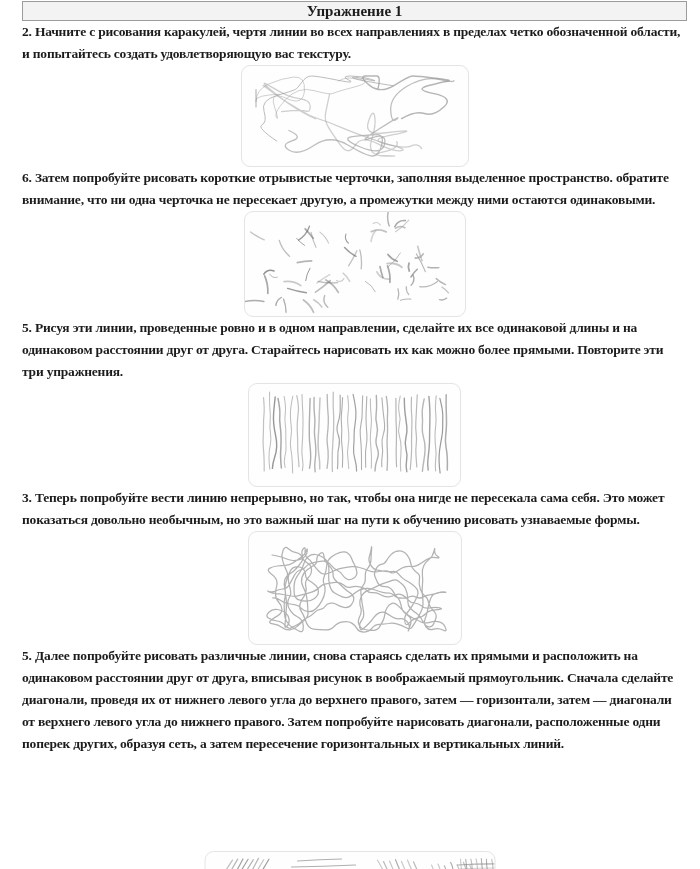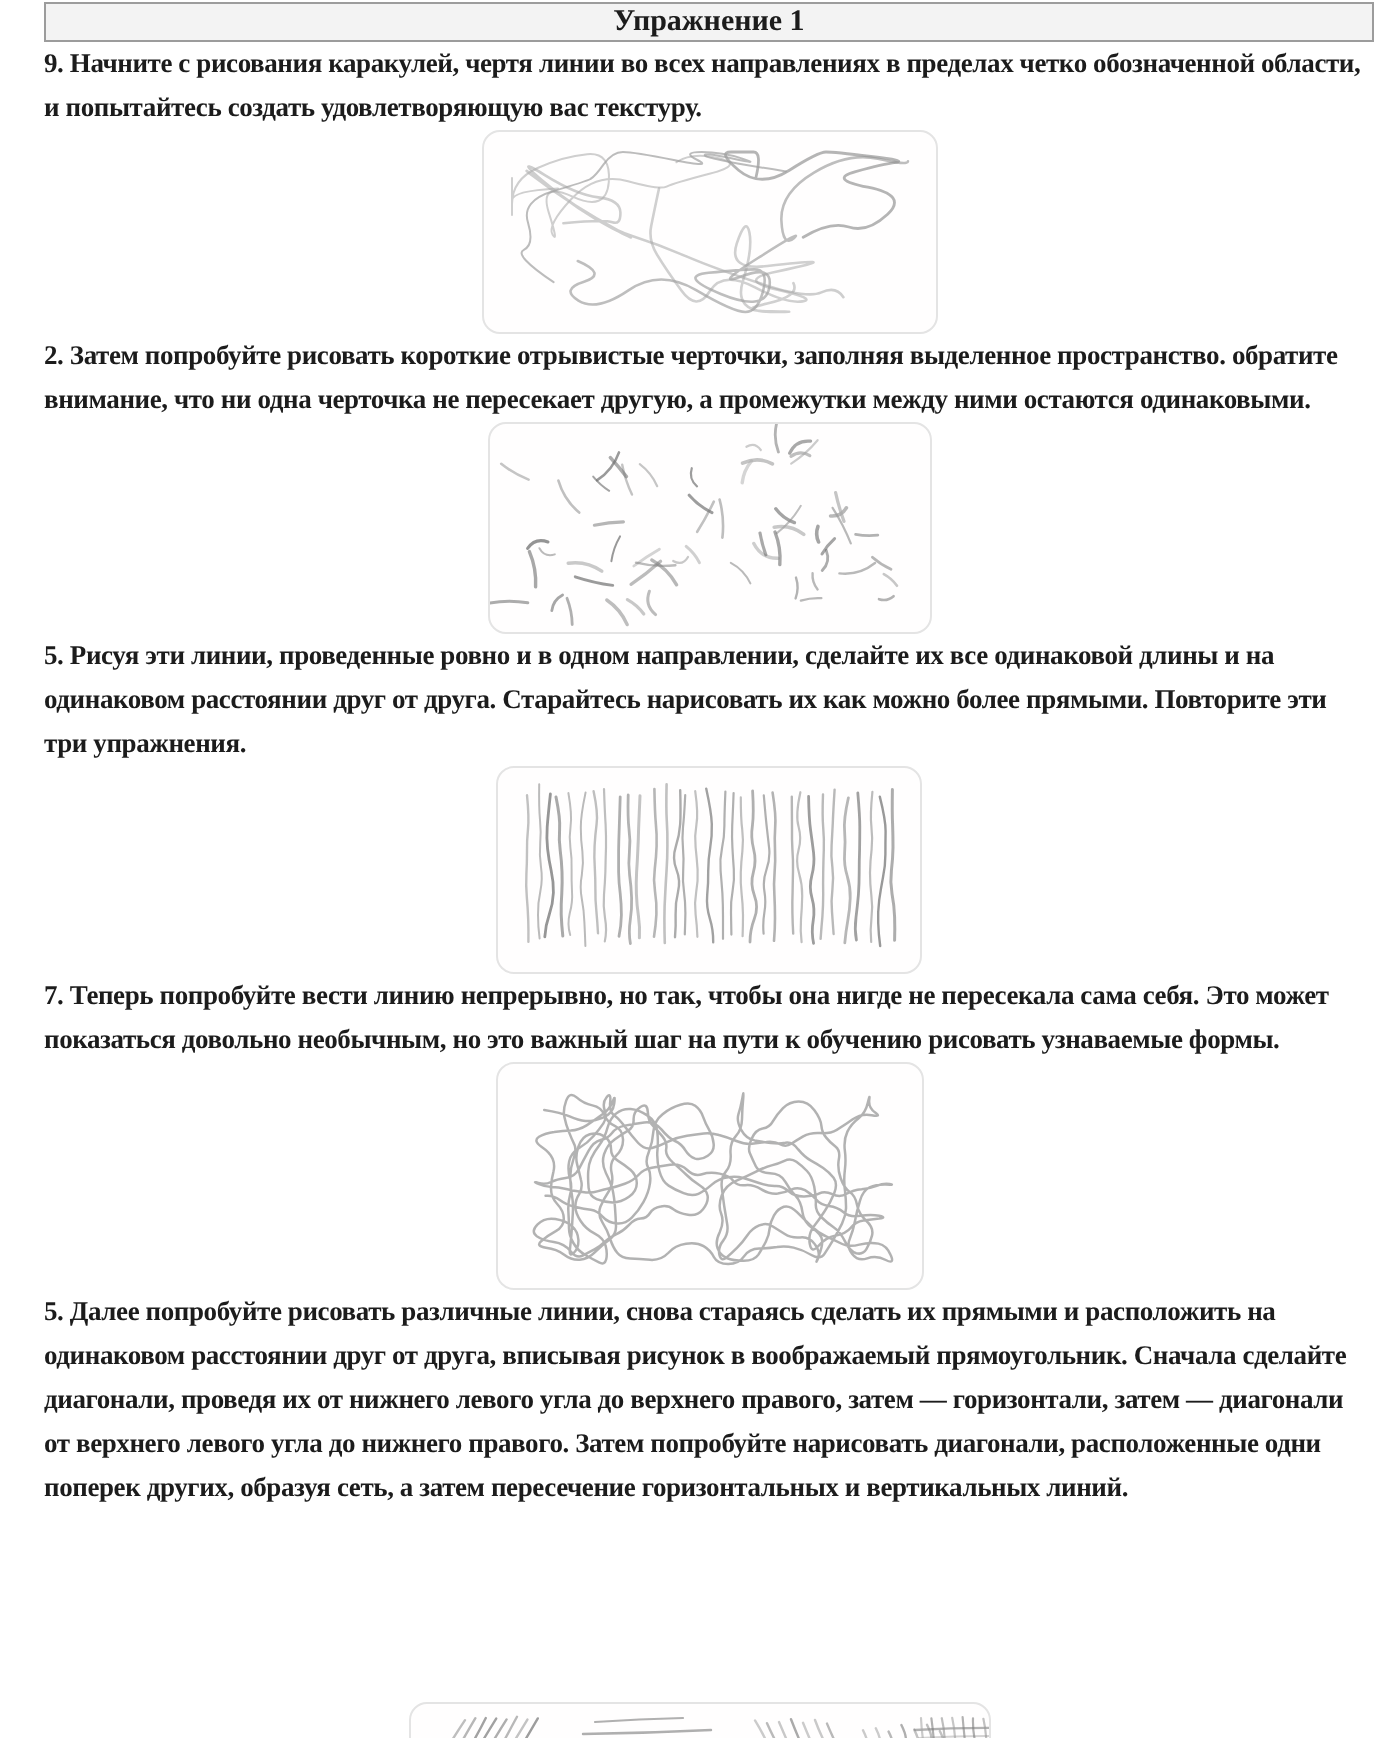--- a/index.html
+++ b/index.html
@@ -59,34 +59,34 @@
     margin:0;
   }
 </style>
 </head>
 <body>
 
 <div class="page">
 
   <div class="exercise-header">Упражнение 1</div>
 
-  <p class="instr p1">9. Начните с рисования каракулей, чертя линии во всех направлениях в пределах четко обозначенной области, и попытайтесь создать удовлетворяющую вас текстуру.</p>
+  <p class="instr p1">2. Начните с рисования каракулей, чертя линии во всех направлениях в пределах четко обозначенной области, и попытайтесь создать удовлетворяющую вас текстуру.</p>
 
   <figure class="sketch-box fig1">
     <svg width="226" height="100" viewBox="0 0 226 100">
         <path d="M159.6 52.6Q173.2 44.5 182.4 47.5Q191.6 50.6 201.8 41.1Q212 31.6 191.9 27.6Q171.9 23.6 185.8 19.8Q199.8 16 205.9 15.2Q212 14.3 193.5 12.2Q174.9 10 171 10Q167.1 10 152.7 19.1Q138.2 28.2 127.3 19.1Q116.5 10 123.5 10Q130.5 10 134.8 10Q139 10 136 22.6" fill="none" stroke="rgb(149,149,149)" stroke-width="1.4" opacity="0.7" stroke-linecap="round"></path>
         <path d="M37 28.2Q14 29.3 14 34.2Q14 39.2 14 27.8Q14 16.4 14 32.4Q14 48.4 14 36.1Q14 23.7 26.8 18Q39.6 12.2 51.6 11.1Q63.6 10 62.4 25Q61.2 40.1 44.3 32.3Q27.4 24.6 32.4 40.3Q37.4 56.1 34.3 51.4Q31.3 46.8 43.8 33.4Q56.2 20.1 72 24.6Q87.8 29 91.3 27.3Q94.8 25.6 112.7 20.9Q130.6 16.2 117.3 13.1Q104 10 96.2 15.1" fill="none" stroke="rgb(160,160,160)" stroke-width="1" opacity="0.5" stroke-linecap="round"></path>
         <path d="M46.9 64.5Q61.9 71 50 74.9Q38.1 78.7 47.2 84.3Q56.3 90 72.2 79.2Q88 68.3 106.3 79.2Q124.6 90 130.7 90Q136.9 90 139.6 79.3Q142.3 68.7 135.2 68.7Q128.1 68.8 112.3 70.4Q96.6 72 118.4 81Q140.3 90 142.6 78Q144.9 66.1 129.3 72Q113.7 77.8 137 63Q160.4 48.1 154.9 53.1Q149.4 58 148.7 44.3Q148 30.5 165 20.3Q182 10 197 13.4Q212 16.9 212 14.6" fill="none" stroke="rgb(147,147,147)" stroke-width="1.3" opacity="0.6" stroke-linecap="round"></path>
         <path d="M39.7 45.6Q60 43.6 64.2 45.1Q68.3 46.6 68.2 40.3Q68.1 34 57.2 32.7Q46.3 31.4 30.2 21.4Q14 11.4 30.4 25.3Q46.9 39.3 63.7 47.9Q80.6 56.5 68.1 49.8Q55.6 43 44.4 35.9Q33.3 28.8 24 21.6Q14.7 14.4 37.6 31Q60.4 47.6 74.1 52Q87.8 56.4 101.5 62.3Q115.3 68.2 138.4 75.8Q161.4 83.5 168.7 80.2Q176 76.8 179.7 82.6" fill="none" stroke="rgb(174,174,174)" stroke-width="1.3" opacity="0.6" stroke-linecap="round"></path>
         <path d="M151 19.7Q111.8 13.6 110.5 11.8Q109.1 10 124.2 13.3Q139.2 16.6 129.2 13.3Q119.1 10 108.8 10Q98.5 10 106.7 14Q114.9 18.1 94.9 14Q74.8 10 69.5 10Q64.2 10 59.8 16.2Q55.4 22.4 53.2 23.5Q51.1 24.7 34.8 29.5Q18.6 34.4 22 45.3Q25.3 56.3 19.9 58.9Q14.6 61.5 34.8 75.1" fill="none" stroke="rgb(159,159,159)" stroke-width="1" opacity="0.7" stroke-linecap="round"></path>
         <path d="M154.7 75.6Q158 82.1 141.6 85.8Q125.2 89.4 143.5 89.7Q161.8 90 143.2 90Q124.6 90 129.5 74.3Q134.4 58.6 132.7 50.3Q131 41.9 126.4 55.7Q121.9 69.4 141.7 67Q161.5 64.7 164.4 65Q167.4 65.4 146.6 69.7Q125.7 74 146.2 78.7Q166.7 83.4 159.2 84.7Q151.6 86.1 135.5 77.7Q119.4 69.2 112.9 79.6Q106.4 90 98.7 79.3Q90.9 68.6 86.5 61.3Q82.1 54.1 83.6 47Q85 40 87.5 28.3" fill="none" stroke="rgb(161,161,161)" stroke-width="1.3" opacity="0.5" stroke-linecap="round"></path>
       </svg>
   </figure>
 
-  <p class="instr p2">2. Затем попробуйте рисовать короткие отрывистые черточки, заполняя выделенное пространство. обратите внимание, что ни одна черточка не пересекает другую, а промежутки между ними остаются одинаковыми.</p>
+  <p class="instr p2">6. Затем попробуйте рисовать короткие отрывистые черточки, заполняя выделенное пространство. обратите внимание, что ни одна черточка не пересекает другую, а промежутки между ними остаются одинаковыми.</p>
 
   <figure class="sketch-box fig2">
     <svg width="220" height="104" viewBox="0 0 220 104">
         <path d="M38.5 87.1Q41 93.5 41.1 100.3" fill="none" stroke="rgb(124,124,124)" stroke-width="1.4" opacity="0.6" stroke-linecap="round"></path>
         <path d="M66.1 20.4Q67.6 28.2 71 35.3" fill="none" stroke="rgb(155,155,155)" stroke-width="1.2" opacity="0.6" stroke-linecap="round"></path>
         <path d="M36.3 85.5Q31.6 88 30.9 93.3" fill="none" stroke="rgb(108,108,108)" stroke-width="1.4" opacity="0.6" stroke-linecap="round"></path>
         <path d="M150.6 19.8Q158.1 14.9 163.8 8.1" fill="none" stroke="rgb(170,170,170)" stroke-width="1.1" opacity="0.6" stroke-linecap="round"></path>
         <path d="M68.7 87.8Q73.6 90.5 76.9 95" fill="none" stroke="rgb(177,177,177)" stroke-width="1.6" opacity="0.7" stroke-linecap="round"></path>
         <path d="M164 51.2Q162.5 55.2 164.3 59" fill="none" stroke="rgb(143,143,143)" stroke-width="1.8" opacity="0.8" stroke-linecap="round"></path>
         <path d="M42.6 76.4Q51.8 79.4 61.4 80.7" fill="none" stroke="rgb(130,130,130)" stroke-width="1.4" opacity="0.8" stroke-linecap="round"></path>
@@ -177,21 +177,21 @@
         <path d="M162.5 13.2Q162.1 24.3 162.6 29.8Q163.1 35.4 162.9 41Q162.7 46.5 162.6 52.1Q162.5 57.6 162.6 63.2Q162.6 68.7 162.2 74.3Q161.7 79.8 161.3 85.4" fill="none" stroke="rgb(140,140,140)" stroke-width="1.2" opacity="0.6" stroke-linecap="round"></path>
         <path d="M168.3 10.8Q167.6 21.9 167.4 27.5Q167.1 33 166.8 38.6Q166.4 44.1 167.2 49.7Q167.9 55.2 167.2 60.8Q166.5 66.3 167 71.9Q167.4 77.4 167.8 83" fill="none" stroke="rgb(168,168,168)" stroke-width="1.2" opacity="0.8" stroke-linecap="round"></path>
         <path d="M175.2 14.9Q172.7 26 173.3 31.6Q173.8 37.2 173.3 42.8Q172.9 48.4 174.6 53.9Q176.3 59.5 176.1 65.1Q175.9 70.7 174.9 76.3Q173.9 81.9 173.4 87.4" fill="none" stroke="rgb(152,152,152)" stroke-width="1.4" opacity="0.7" stroke-linecap="round"></path>
         <path d="M179.9 12.4Q180.9 23.8 180.9 29.4Q180.9 35.1 180.8 40.7Q180.6 46.4 180.6 52.1Q180.6 57.7 180.2 63.4Q179.7 69 179 74.7Q178.2 80.4 179.2 86" fill="none" stroke="rgb(121,121,121)" stroke-width="1.4" opacity="0.7" stroke-linecap="round"></path>
         <path d="M187.2 11.9Q186 23.5 186.7 29.3Q187.4 35 186.8 40.8Q186.1 46.6 186 52.4Q186 58.1 186.7 63.9Q187.5 69.7 186.7 75.4Q186 81.2 186.6 87" fill="none" stroke="rgb(160,160,160)" stroke-width="1.1" opacity="0.7" stroke-linecap="round"></path>
         <path d="M190.9 14.3Q193.8 25.8 193.8 31.6Q193.7 37.3 193.7 43.1Q193.7 48.8 192.5 54.6Q191.4 60.3 190.6 66.1Q189.9 71.8 190.1 77.5Q190.3 83.3 191.1 89" fill="none" stroke="rgb(128,128,128)" stroke-width="1.2" opacity="0.8" stroke-linecap="round"></path>
         <path d="M197.2 10.8Q197 22.4 197.3 28.2Q197.5 34 197.5 39.8Q197.4 45.6 196.7 51.3Q196 57.1 197 62.9Q198.1 68.7 198.3 74.5Q198.5 80.3 198.3 86.1" fill="none" stroke="rgb(118,118,118)" stroke-width="1.5" opacity="0.6" stroke-linecap="round"></path>
       </svg>
   </figure>
 
-  <p class="instr p4">7. Теперь попробуйте вести линию непрерывно, но так, чтобы она нигде не пересекала сама себя. Это может показаться довольно необычным, но это важный шаг на пути к обучению рисовать узнаваемые формы.</p>
+  <p class="instr p4">3. Теперь попробуйте вести линию непрерывно, но так, чтобы она нигде не пересекала сама себя. Это может показаться довольно необычным, но это важный шаг на пути к обучению рисовать узнаваемые формы.</p>
 
   <figure class="sketch-box fig4">
     <svg width="212" height="112" viewBox="0 0 212 112">
         <path d="M23.1 23Q31.4 24.3 35.8 26.2Q40.2 28.2 43.8 28.5Q47.5 28.8 52.5 26.8Q57.5 24.8 58.1 19.8Q58.8 14.8 57.4 18.6Q56 22.5 52.1 25.3Q48.2 28.2 44.3 30.7Q40.4 33.1 36.4 33.3Q32.5 33.4 28.1 34Q23.7 34.5 20.5 36.4Q17.4 38.4 21.7 41.4Q26 44.3 27.3 47.4Q28.6 50.4 27.7 53.9Q26.7 57.4 26.5 62Q26.4 66.6 29.6 70Q32.9 73.5 32.9 77.3Q33 81.2 28.9 83.6Q24.7 85.9 21.7 88.5Q18.6 91.1 24 91.9Q29.4 92.6 33.1 95.4Q36.7 98.2 40.9 97.9Q45 97.6 48.5 94.1Q52 90.6 55.6 87.9Q59.1 85.2 59 81.1Q58.9 77.1 58.5 71.8Q58.1 66.5 57.3 62.9Q56.4 59.3 54 54.6Q51.6 49.9 53 45.2Q54.5 40.4 58.3 37.7Q62.1 35 65 33.3Q68 31.6 67.8 27.7Q67.7 23.8 71.2 21.5Q74.6 19.2 74.9 23.9Q75.1 28.6 77.4 30.8Q79.7 33.1 82.2 36.2Q84.7 39.3 84.1 42.5Q83.5 45.6 87.5 49.3Q91.6 52.9 94.3 55.5Q96.9 58.1 100.6 60.5Q104.3 62.8 104.8 65.9Q105.3 69.1 102.5 72.6Q99.7 76.2 95 75.4Q90.3 74.6 87.7 72.6Q85.1 70.5 81.4 71.2Q77.6 71.8 76 74.5Q74.4 77.2 71.3 77.3Q68.3 77.4 65.4 80.6Q62.5 83.7 59 85.2Q55.5 86.8 53.3 89Q51.1 91.2 48.2 92.7Q45.2 94.3 42.3 95.8Q39.4 97.4 36.3 93.6Q33.2 89.8 27.9 89Q22.7 88.3 19.4 86.1Q16.2 83.8 19.8 80.2Q23.3 76.6 28.7 77.5Q34.1 78.4 37 81.1Q39.9 83.7 40.2 87.9Q40.4 92 38 94.3Q35.6 96.5 35.9 93.5Q36.2 90.5 36.7 85.3Q37.1 80.1 37.4 74.8Q37.7 69.5 37 65.9Q36.3 62.3 36.1 57.3Q36 52.3 37.7 47.7Q39.4 43.1 38.2 40.3Q36.9 37.6 35.4 33.8Q33.9 30 33.2 26.5Q32.4 23 34.1 18.3Q35.8 13.6 39.3 16.7Q42.8 19.8 47.2 20.7Q51.6 21.6 53.2 25.5Q54.8 29.4 58.6 31.1Q62.3 32.9 62.5 37.6Q62.7 42.3 59.1 45.8Q55.6 49.2 56.8 54.4Q58 59.6 55.4 63.6Q52.8 67.5 51.2 71.4Q49.7 75.3 52.2 79.2Q54.7 83.1 56.1 87.5Q57.5 91.8 59.6 94.4Q61.7 97.1 66.1 97.3Q70.6 97.5 76 97.9Q81.5 98.3 85.1 94.5Q88.6 90.6 94 89.9Q99.4 89.1 102.8 91.1Q106.2 93.1 108 96.6Q109.8 100 115.1 100Q120.4 100 123 96.2Q125.6 92.4 130.6 92.3Q135.6 92.1 139.5 91.5Q143.4 90.8 147.8 91.8Q152.2 92.8 156.7 95.5Q161.3 98.2 163.4 94.7Q165.6 91.3 167.9 87.4Q170.1 83.6 172 79.8Q173.8 76 174 72.3Q174.1 68.5 173.5 63.4Q172.8 58.3 173.4 53.3Q174.1 48.2 173.4 43Q172.8 37.8 174.7 33.8Q176.7 29.8 180.2 27.2Q183.8 24.5 184.9 19.4Q186.1 14.3 185.6 18.1Q185.2 21.9 188.6 24.3Q192 26.6 186.8 25.6Q181.6 24.6 177.2 27.8Q172.7 31 169.4 32.9Q166 34.9 161 34.5Q156 34.2 152.6 36.2Q149.2 38.2 146.6 39.9Q143.9 41.7 141 40.1Q138.1 38.5 134.2 39Q130.3 39.4 127 39.9Q123.7 40.3 119.2 38.5Q114.6 36.6 110.5 35.5Q106.4 34.3 102.9 34.7Q99.4 35.1 94.5 35.9Q89.6 36.6 85.1 38.8Q80.7 41 77 42Q73.4 43 70.1 39.5Q66.9 36.1 63.8 31.8Q60.7 27.5 58.2 25.7Q55.6 24 56.1 18.9Q56.6 13.9 54.3 16.6Q52.1 19.2 53.3 23.1Q54.5 27 52.7 29.7Q50.9 32.4 47.8 36Q44.7 39.6 40.6 42Q36.6 44.3 35.6 48.6Q34.7 53 36 57.3Q37.2 61.6 36 65.5Q34.9 69.4 35.2 74.1Q35.5 78.9 35.5 82.3Q35.5 85.7 37.7 89.5Q39.8 93.3 43.7 95.5Q47.6 97.8 50.5 99.2Q53.4 100.7 54.1 97.6Q54.8 94.6 53.8 90.8Q52.7 87 48.4 84.8Q44 82.6 41.4 78.6Q38.7 74.6 38.7 71.4Q38.6 68.1 40.6 65Q42.5 61.9 41.5 58Q40.6 54.1 39.6 50.3Q38.5 46.4 40.2 41.3Q41.9 36.2 45.9 35.1Q50 34 53.2 36.2Q56.5 38.5 56.5 42.4Q56.5 46.3 59.7 48.2Q62.9 50.2 66.2 52.9Q69.4 55.7 69.4 59.6Q69.4 63.6 65.5 66.4Q61.6 69.2 57.3 69.2Q52.9 69.1 49.3 67.6Q45.8 66.1 45.3 61.9Q44.9 57.6 45.1 53.9Q45.2 50.2 46.6 47.1Q48 44.1 50.8 40.4Q53.5 36.7 54.7 32Q55.9 27.4 59 24.8Q62.2 22.2 66.3 22.5Q70.4 22.8 74.6 25.7Q78.9 28.6 79.6 33.5Q80.2 38.4 79.7 43.3Q79.3 48.2 80.7 53.5Q82.1 58.8 85.3 60.8Q88.5 62.9 92.8 64.6Q97.1 66.3 100.2 64.9Q103.2 63.5 106.9 60.3Q110.6 57.1 115.1 56.6Q119.5 56.1 122.6 57Q125.8 57.9 130.5 59.5Q135.3 61.1 138.7 61Q142.1 60.8 145.2 63.5Q148.2 66.3 153.1 66.2Q158.1 66.1 160.7 64.7Q163.4 63.3 167.2 65.1Q170.9 67 174.3 64.9Q177.6 62.9 181.8 62.6Q186 62.2 189.3 60.9Q192.6 59.6 195.7 60Q198.8 60.5 193.9 60.3Q189 60.2 185.8 61.7Q182.5 63.2 181 68.3Q179.4 73.5 178.5 78.5Q177.5 83.6 175.9 87.4Q174.2 91.2 177.1 95Q180 98.8 184.6 97.2Q189.3 95.6 193.9 98Q198.5 100.4 196.4 95.6Q194.4 90.7 190.2 89.8Q185.9 88.9 180.7 90.3Q175.5 91.7 172.1 90Q168.6 88.2 164.3 86.3Q160 84.4 156.5 81Q153 77.6 149.5 74.1Q145.9 70.5 142.9 71.4Q139.9 72.4 138 75.7Q136.1 79.1 135.8 82.3Q135.6 85.5 133.9 88.9Q132.2 92.2 130.2 95.3Q128.1 98.4 122.9 98.4Q117.6 98.4 114.3 97Q111 95.5 109.8 92.2Q108.5 88.9 110.9 84Q113.2 79 111.6 74.9Q109.9 70.7 111.9 65.6Q113.9 60.5 119 58.4Q124 56.3 128.8 53.9Q133.6 51.5 136.8 50.7Q140 49.9 143.2 48.4Q146.4 46.9 149.2 48.9Q152 50.9 154.5 53.5Q157 56.1 158.1 61.3Q159.1 66.6 158.9 70.1Q158.7 73.6 161.6 76.5Q164.5 79.4 167.8 81.6Q171.1 83.8 173.5 88.7Q175.8 93.6 179.1 94.6Q182.4 95.5 184.2 92.6Q186 89.7 187 85.8Q188 81.9 184.1 78.4Q180.3 74.8 179.5 70.4Q178.7 65.9 175.9 64Q173 62 171.3 57Q169.6 52 170.4 47.7Q171.3 43.3 168.7 41.3Q166.1 39.3 164.1 36.8Q162 34.3 161.7 30.9Q161.4 27.4 158.2 23.1Q155 18.8 150.3 18.8Q145.7 18.9 142.5 22.1Q139.3 25.4 137.5 28.6Q135.8 31.8 132.3 32.3Q128.8 32.9 126.8 37.4Q124.7 41.9 126 44.8Q127.2 47.7 128.9 51.1Q130.6 54.4 136 54.6Q141.4 54.7 143.7 58.9Q146 63.1 148.8 65.9Q151.5 68.7 152.2 73.9Q152.8 79.1 157.4 82.2Q161.9 85.2 162.1 88.4Q162.2 91.5 160.3 96.1Q158.4 100.8 159.9 97.5Q161.4 94.1 158.5 90.2Q155.7 86.2 151.1 86.7Q146.6 87.1 143.4 85Q140.2 83 137.2 81.1Q134.2 79.2 130.6 80.7Q127 82.2 124.7 85.6Q122.4 89 119.6 91.8Q116.8 94.6 114.2 96.8Q111.6 99 110.7 95.4Q109.9 91.7 112.6 88.3Q115.4 84.9 114.6 80.1Q113.8 75.3 113.1 71Q112.5 66.8 111.9 61.8Q111.3 56.9 114 53.7Q116.7 50.5 116.3 45Q115.8 39.5 118.9 36.1Q121.9 32.8 122 27.6Q122.1 22.3 122.6 17.3Q123 12.2 122.2 17Q121.3 21.9 120.2 25.2Q119.2 28.5 121.6 32.9Q124 37.3 128.3 38.2Q132.6 39 136.5 39.5Q140.5 40 143.7 39.4Q147 38.7 150.1 42.7Q153.3 46.6 156.5 48.3Q159.8 50.1 162.6 52Q165.5 54 167.8 56.9Q170 59.9 168.1 64.6Q166.2 69.4 163.3 73.6Q160.5 77.9 157.7 81.5Q155 85.1 155.9 90Q156.8 95 160.3 90.9Q163.8 86.8 168.9 85.8Q174.1 84.8 176.4 81.9Q178.8 78.9 182.7 78.3Q186.7 77.7 190.6 77.3Q194.6 76.8 190.6 75.9Q186.6 75 181.2 75.9Q175.8 76.8 172.8 74.1Q169.7 71.5 165.5 71Q161.3 70.6 159.1 67.8Q156.9 65 153.5 63.1Q150 61.3 146.9 62.7Q143.7 64.2 139.9 64.8Q136.1 65.3 131.7 62.7Q127.3 60.1 123.6 60.6Q119.8 61.1 117.7 58.5Q115.7 55.8 110.8 54.8Q105.9 53.9 102 55.1Q98.1 56.4 94.6 53Q91.1 49.7 86.1 50.4Q81.1 51.1 76.9 51.9Q72.8 52.6 70.2 55.5Q67.6 58.4 63.4 59.9Q59.1 61.5 55.8 62.1Q52.5 62.8 49.6 63.7Q46.6 64.7 42.3 64Q38 63.4 34.1 62.5Q30.1 61.5 26.9 61.5Q23.7 61.4 20.2 59.9Q16.8 58.5 20.2 59.5Q23.7 60.5 26.5 59Q29.4 57.6 33.8 57Q38.3 56.5 40.5 52.4Q42.6 48.4 45.2 43.6Q47.8 38.8 51.3 38Q54.9 37.3 57 34.5Q59 31.7 63.4 30.8Q67.8 29.9 73.1 29.2Q78.4 28.5 81.8 32.8Q85.2 37 88.5 38.5Q91.8 40 93.7 43.2Q95.6 46.3 98.6 47.3Q101.6 48.2 104.9 45.9Q108.3 43.6 107.8 39.8Q107.4 35.9 105.5 32.8Q103.7 29.7 102.5 26.3Q101.3 22.9 98.6 20.9Q96 18.9 91.2 20.4Q86.4 21.8 82.3 25.1Q78.2 28.3 77.7 33.7Q77.3 39.2 75.4 44Q73.4 48.8 75 51.7Q76.6 54.7 76 59.6Q75.3 64.5 72.7 69.1Q70.2 73.6 66.9 76.8Q63.6 80.1 59.4 79.7Q55.1 79.4 52.4 76.4Q49.6 73.4 46.4 72.9Q43.2 72.5 38.8 71.5Q34.4 70.6 30.9 68Q27.3 65.4 23.8 65.9" fill="none" stroke="rgb(145,145,145)" stroke-width="1.25" opacity="0.7" stroke-linecap="round"></path>
       </svg>
   </figure>
 
   <p class="instr p5">5. Далее попробуйте рисовать различные линии, снова стараясь сделать их прямыми и расположить на одинаковом расстоянии друг от друга, вписывая рисунок в воображаемый прямоугольник. Сначала сделайте диагонали, проведя их от нижнего левого угла до верхнего правого, затем — горизонтали, затем — диагонали от верхнего левого угла до нижнего правого. Затем попробуйте нарисовать диагонали, расположенные одни поперек других, образуя сеть, а затем пересечение горизонтальных и вертикальных линий.</p>
 
   <figure class="sketch-box fig5">

